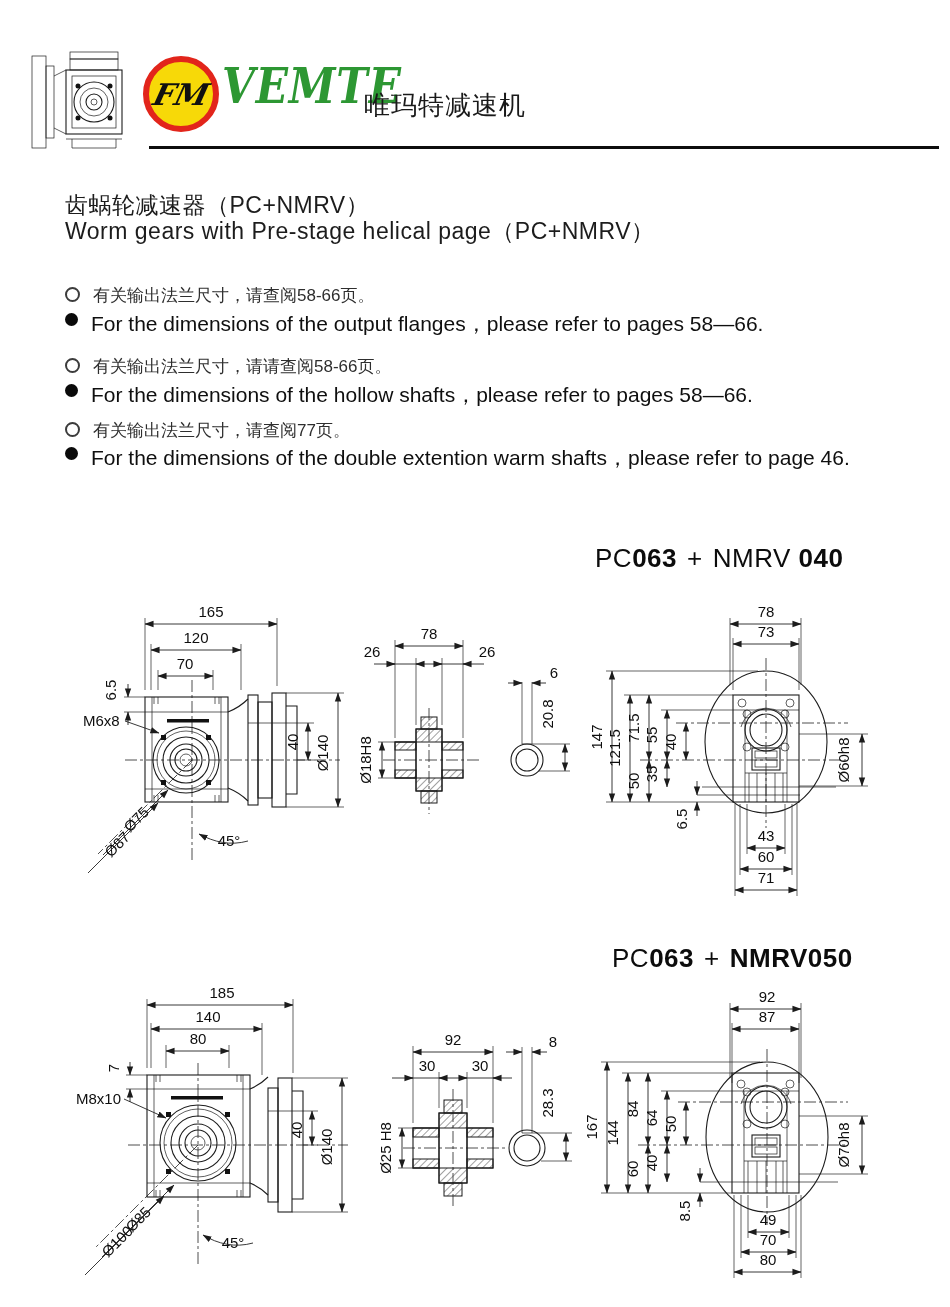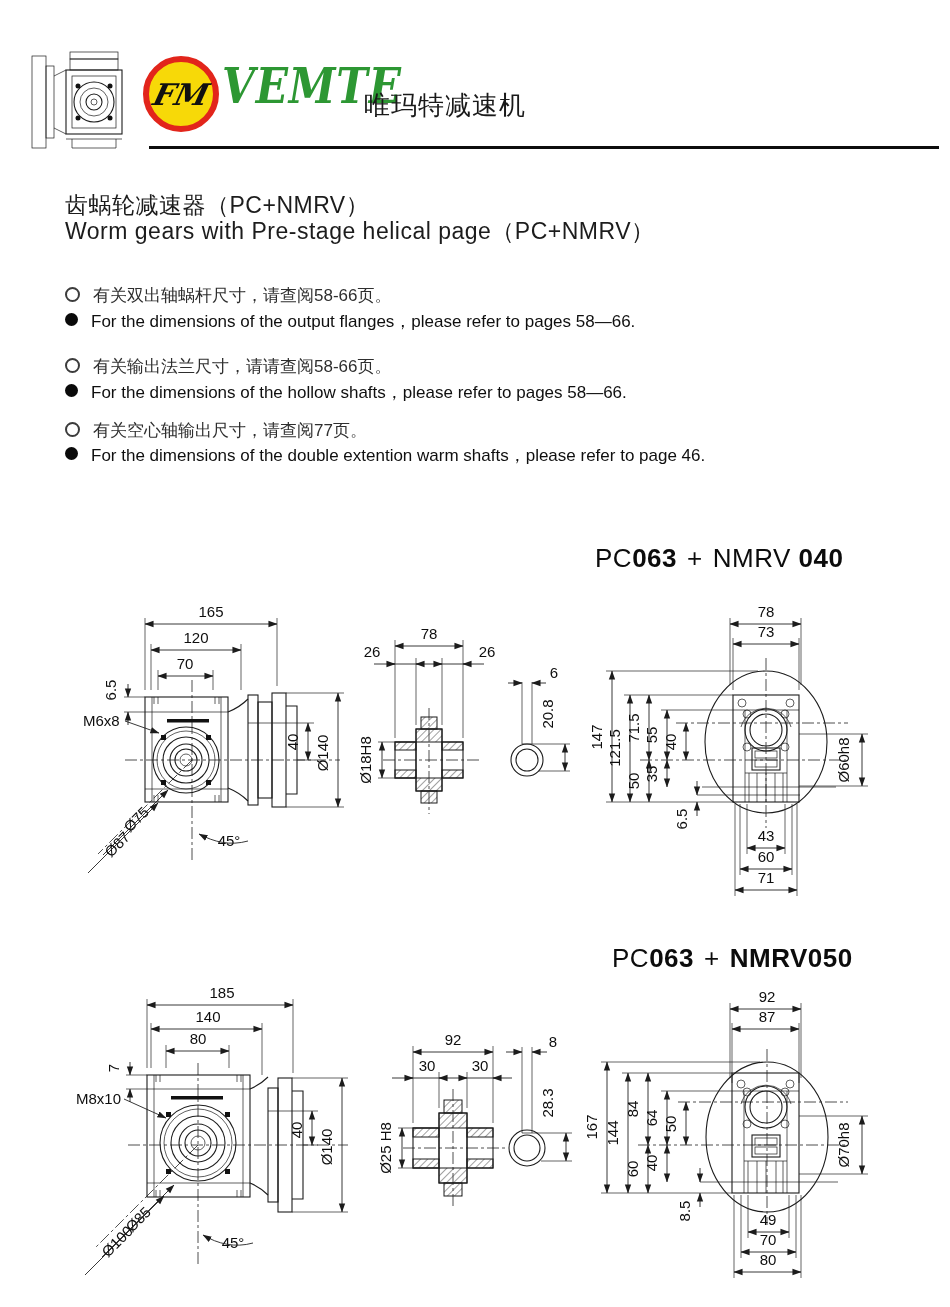--- a/index.html
+++ b/index.html
@@ -14,21 +14,21 @@
         border:6px solid #e2251b;box-sizing:border-box;display:flex;align-items:center;justify-content:center;}
   #logo span{font:italic 700 30px "DejaVu Serif",serif;color:#101010;transform:skewX(-14deg);}
   #header-rule{left:149px;top:146px;width:790px;height:3px;background:#0d0d0d;}
   
   .title-line{left:65px;font-size:23px;color:#1c1c1c;letter-spacing:0.5px;}
   
   .note{left:65px;display:flex;align-items:flex-start;gap:13px;}
   .dot-hollow{width:11px;height:11px;border:2px solid #3c3c3c;border-radius:50%;margin-top:3px;flex:none;}
   .dot-filled{width:13px;height:13px;background:#0a0a0a;border-radius:50%;margin-top:3px;flex:none;}
   .note-cn{font-size:17px;color:#2e2e2e;}
-  .note-en{font-size:17px;color:#0f0f0f;}
+  .note-en{font-size:21px;color:#0f0f0f;}
   
   .sec-title{font-size:26px;color:#0c0c0c;letter-spacing:0.5px;}
   .sec-title b{font-weight:700;text-align:center;}
   .sec-title .sp{display:inline-block;width:10px;}
   .bold2 .series{font-weight:700;}
   
   svg .o{fill:none;stroke:#1c1c1c;stroke-width:1.1;}
   svg .t{fill:none;stroke:#1c1c1c;stroke-width:.7;}
   svg .d{fill:none;stroke:#222;stroke-width:.9;}
   svg .x{fill:none;stroke:#222;stroke-width:.7;}
@@ -67,37 +67,37 @@
   </div>
   <div id="brand-name" class="abs">VEMTE</div>
   <div id="brand-cn" class="abs">唯玛特减速机</div>
   <div id="header-rule" class="abs"></div>
 
   <div class="abs title-line" style="top:190px">齿蜗轮减速器（PC+NMRV）</div>
   <div class="abs title-line" style="top:216px">Worm gears with Pre-stage helical page（PC+NMRV）</div>
 
   <div class="abs note" style="top:284px">
     <span class="dot-hollow"></span>
-    <span class="note-cn">有关双出轴蜗杆尺寸，请查阅58-66页。</span>
+    <span class="note-cn">有关输出法兰尺寸，请查阅58-66页。</span>
   </div>
   <div class="abs note" style="top:310px">
     <span class="dot-filled"></span>
     <span class="note-en">For the dimensions of the output flanges，please refer to pages 58—66.</span>
   </div>
   <div class="abs note" style="top:355px">
     <span class="dot-hollow"></span>
     <span class="note-cn">有关输出法兰尺寸，请请查阅58-66页。</span>
   </div>
   <div class="abs note" style="top:381px">
     <span class="dot-filled"></span>
     <span class="note-en">For the dimensions of the hollow shafts，please refer to pages 58—66.</span>
   </div>
   <div class="abs note" style="top:419px">
     <span class="dot-hollow"></span>
-    <span class="note-cn">有关空心轴输出尺寸，请查阅77页。</span>
+    <span class="note-cn">有关输出法兰尺寸，请查阅77页。</span>
   </div>
   <div class="abs note" style="top:444px">
     <span class="dot-filled"></span>
     <span class="note-en">For the dimensions of the double extention warm shafts，please refer to page 46.</span>
   </div>
 
   <div class="abs sec-title" style="left:595px;top:543px">
     <span>PC</span><b>063</b><span class="sp"></span><span>+</span><span class="sp"></span><span class="series">NMRV</span>&nbsp;<b>040</b>
   </div>
 

